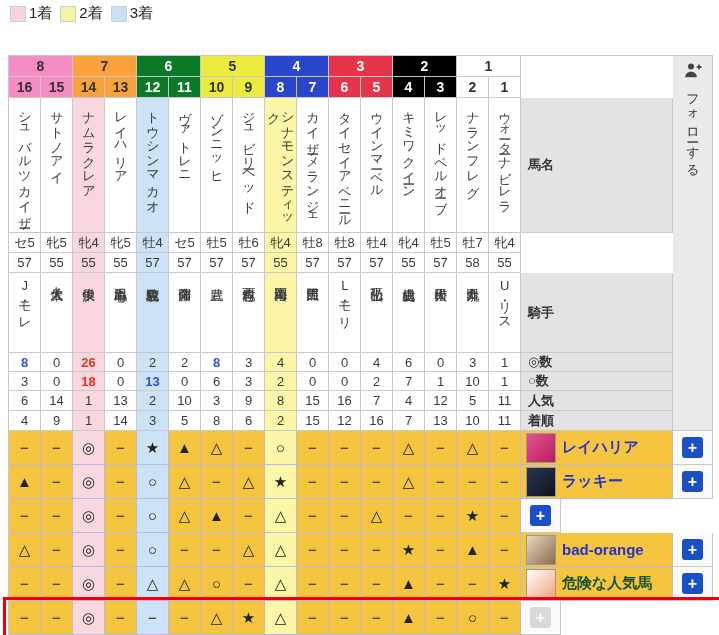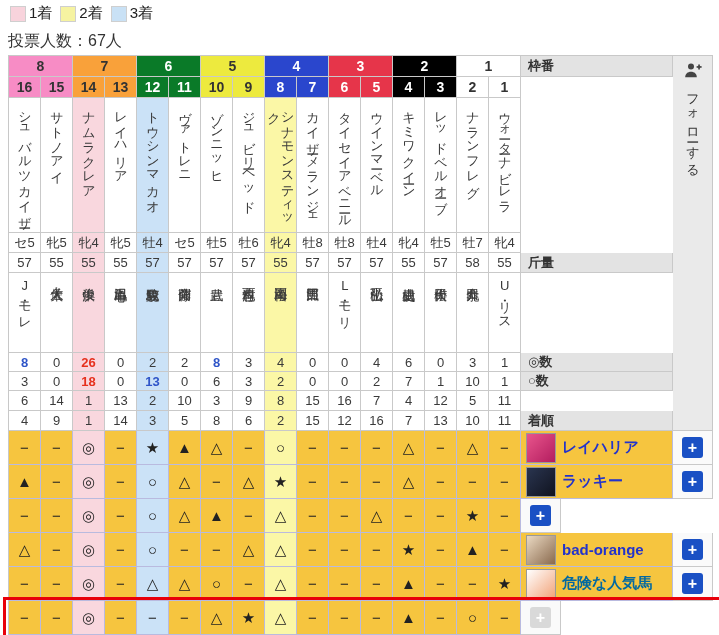--- a/index.html
+++ b/index.html
@@ -46,32 +46,30 @@
       </span>
       <span class="legend-item">
         <span class="swatch" style="background: rgb(246, 243, 161);"></span>
         <span>2着</span>
       </span>
       <span class="legend-item">
         <span class="swatch" style="background: rgb(201, 225, 245);"></span>
         <span>3着</span>
       </span>
     </div>
-  <div class="voters">投票人数：67人</div>
   <div class="tbl">
       <div class="row" style="height: 21px;">
         <div class="cell w64 bold" style="background: rgb(247, 140, 197); color: rgb(51, 51, 51);">8</div>
         <div class="cell w64 bold" style="background: rgb(249, 161, 58); color: rgb(51, 51, 51);">7</div>
         <div class="cell w64 bold" style="background: rgb(10, 122, 40); color: rgb(255, 255, 255);">6</div>
         <div class="cell w64 bold" style="background: rgb(237, 234, 62); color: rgb(51, 51, 51);">5</div>
         <div class="cell w64 bold" style="background: rgb(42, 70, 205); color: rgb(255, 255, 255);">4</div>
         <div class="cell w64 bold" style="background: rgb(230, 53, 74); color: rgb(255, 255, 255);">3</div>
         <div class="cell w64 bold" style="background: rgb(0, 0, 0); color: rgb(255, 255, 255);">2</div>
         <div class="cell w64 bold" style="background: rgb(255, 255, 255); color: rgb(51, 51, 51);">1</div>
-        <div class="cell labelcell">枠番</div>
       </div>
       <div class="row" style="height: 21px;">
         <div class="cell w32 bold" style="background: rgb(247, 140, 197); color: rgb(51, 51, 51);">16</div>
         <div class="cell w32 bold" style="background: rgb(247, 140, 197); color: rgb(51, 51, 51);">15</div>
         <div class="cell w32 bold" style="background: rgb(249, 161, 58); color: rgb(51, 51, 51);">14</div>
         <div class="cell w32 bold" style="background: rgb(249, 161, 58); color: rgb(51, 51, 51);">13</div>
         <div class="cell w32 bold" style="background: rgb(10, 122, 40); color: rgb(255, 255, 255);">12</div>
         <div class="cell w32 bold" style="background: rgb(10, 122, 40); color: rgb(255, 255, 255);">11</div>
         <div class="cell w32 bold" style="background: rgb(237, 234, 62); color: rgb(51, 51, 51);">10</div>
         <div class="cell w32 bold" style="background: rgb(237, 234, 62); color: rgb(51, 51, 51);">9</div>
@@ -126,20 +124,21 @@
         </div>
         <div class="cell w32 vcell">
           <span class="vtext">レッドベルオーブ</span>
         </div>
         <div class="cell w32 vcell">
           <span class="vtext">ナランフレグ</span>
         </div>
         <div class="cell w32 vcell">
           <span class="vtext">ウォーターナビレラ</span>
         </div>
+        <div class="cell labelcell">馬名</div>
       </div>
       <div class="row" style="height: 20px;">
         <div class="cell w32">セ5</div>
         <div class="cell w32">牝5</div>
         <div class="cell w32" style="background: rgb(249, 215, 222);">牝4</div>
         <div class="cell w32">牝5</div>
         <div class="cell w32" style="background: rgb(203, 226, 247);">牡4</div>
         <div class="cell w32">セ5</div>
         <div class="cell w32">牡5</div>
         <div class="cell w32">牡6</div>
@@ -162,21 +161,20 @@
         <div class="cell w32">57</div>
         <div class="cell w32">57</div>
         <div class="cell w32" style="background: rgb(251, 247, 166);">55</div>
         <div class="cell w32">57</div>
         <div class="cell w32">57</div>
         <div class="cell w32">57</div>
         <div class="cell w32">55</div>
         <div class="cell w32">57</div>
         <div class="cell w32">58</div>
         <div class="cell w32">55</div>
-        <div class="cell labelcell">斤量</div>
       </div>
       <div class="row" style="height: 80px;">
         <div class="cell w32 vcell">
           <span class="vtext">J・モレ</span>
         </div>
         <div class="cell w32 vcell">
           <span class="vtext">佐々木大</span>
         </div>
         <div class="cell w32 vcell" style="background: rgb(249, 215, 222);">
           <span class="vtext">浜中俊</span>
@@ -213,20 +211,21 @@
         </div>
         <div class="cell w32 vcell">
           <span class="vtext">松田大作</span>
         </div>
         <div class="cell w32 vcell">
           <span class="vtext">丸田恭介</span>
         </div>
         <div class="cell w32 vcell">
           <span class="vtext">U・リス</span>
         </div>
+        <div class="cell labelcell">騎手</div>
       </div>
       <div class="row" style="height: 19px;">
         <div class="cell w32 c-blue">8</div>
         <div class="cell w32">0</div>
         <div class="cell w32 c-red" style="background: rgb(249, 215, 222);">26</div>
         <div class="cell w32">0</div>
         <div class="cell w32" style="background: rgb(203, 226, 247);">2</div>
         <div class="cell w32">2</div>
         <div class="cell w32 c-blue">8</div>
         <div class="cell w32">3</div>
@@ -269,20 +268,21 @@
         <div class="cell w32">3</div>
         <div class="cell w32">9</div>
         <div class="cell w32" style="background: rgb(251, 247, 166);">8</div>
         <div class="cell w32">15</div>
         <div class="cell w32">16</div>
         <div class="cell w32">7</div>
         <div class="cell w32">4</div>
         <div class="cell w32">12</div>
         <div class="cell w32">5</div>
         <div class="cell w32">11</div>
+        <div class="cell labelcell">人気</div>
       </div>
       <div class="row" style="height: 20px;">
         <div class="cell w32">4</div>
         <div class="cell w32">9</div>
         <div class="cell w32" style="background: rgb(249, 215, 222);">1</div>
         <div class="cell w32">14</div>
         <div class="cell w32" style="background: rgb(203, 226, 247);">3</div>
         <div class="cell w32">5</div>
         <div class="cell w32">8</div>
         <div class="cell w32">6</div>
@@ -404,21 +404,21 @@
         <div class="cell w32 goldb mark" style="background: rgb(251, 247, 166);">△</div>
         <div class="cell w32 goldb mark" style="background: rgb(246, 197, 63);">−</div>
         <div class="cell w32 goldb mark" style="background: rgb(246, 197, 63);">−</div>
         <div class="cell w32 goldb mark" style="background: rgb(246, 197, 63);">−</div>
         <div class="cell w32 goldb mark" style="background: rgb(246, 197, 63);">▲</div>
         <div class="cell w32 goldb mark" style="background: rgb(246, 197, 63);">−</div>
         <div class="cell w32 goldb mark" style="background: rgb(246, 197, 63);">−</div>
         <div class="cell w32 goldb mark" style="background: rgb(246, 197, 63);">★</div>
         <div class="cell labelcell usercell goldb" style="background: rgb(246, 197, 63);">
           <div class="avatar" style="background: linear-gradient(135deg, rgb(255, 255, 255), rgb(242, 163, 121));"></div>
-          <span class="uname" style="color: #0369a1;">危険な人気馬</span>
+          <span class="uname" style="color: #14532d;">危険な人気馬</span>
         </div>
         <div class="cell followcell">
           <div class="plusbtn" style="background: rgb(26, 80, 196);">+</div>
         </div>
       </div>
       <div class="row" style="height: 34px;">
         <div class="cell w32 goldb mark" style="background: rgb(246, 197, 63);">−</div>
         <div class="cell w32 goldb mark" style="background: rgb(246, 197, 63);">−</div>
         <div class="cell w32 goldb mark" style="background: rgb(249, 215, 222);">◎</div>
         <div class="cell w32 goldb mark" style="background: rgb(246, 197, 63);">−</div>

